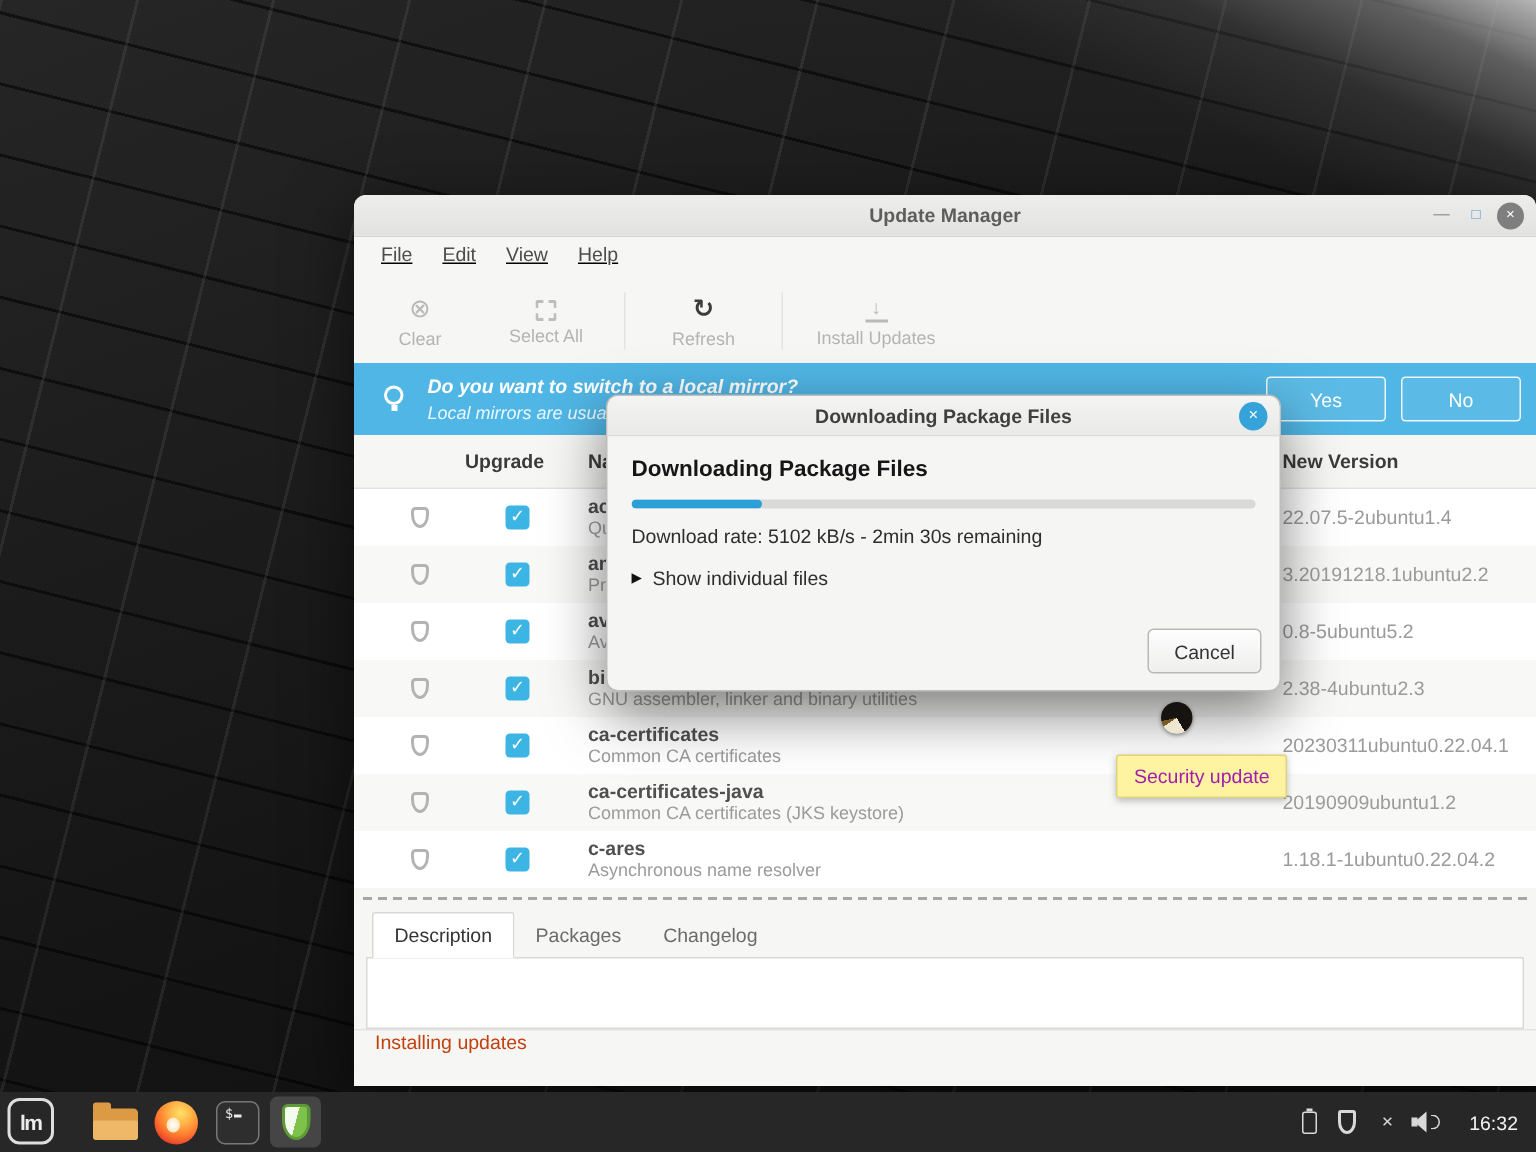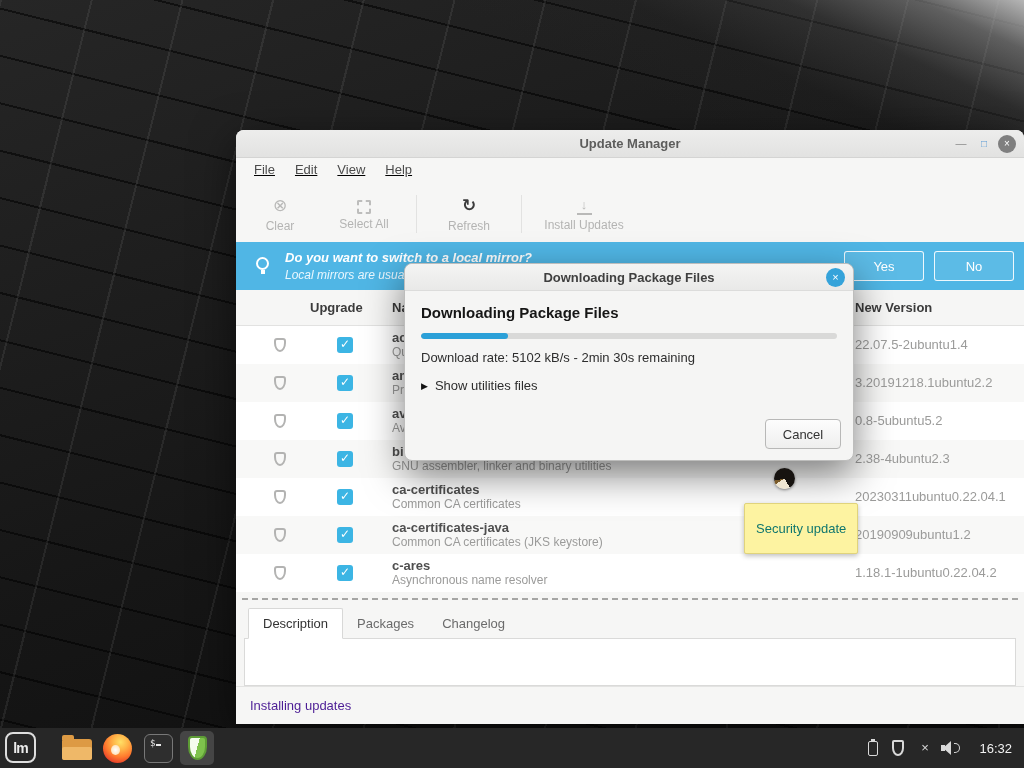--- a/index.html
+++ b/index.html
@@ -72,21 +72,21 @@
   .dashline { position:absolute; top:468px; left:6px; right:6px; border-top:2px dashed #a6a6a5; }
 
   
   .tabs { position:absolute; top:478px; left:0; right:0; height:30px; display:flex; align-items:flex-end; padding-left:12px; z-index:2; }
   .tab { padding:7px 14px; color:#6b6b6b; }
   .tab.active { background:#fff; border:1px solid #d8d8d7; border-bottom:1px solid #fff; border-radius:2px 2px 0 0;
     color:#333; margin-bottom:-1px; }
   .tabpanel { position:absolute; top:508px; left:8px; right:8px; height:48px; background:#fff; border:1px solid #dadad9; z-index:1; }
 
   .statusbar { position:absolute; top:556px; left:0; right:0; bottom:0; border-top:1px solid #e3e3e2;
-    display:flex; align-items:center; padding-left:14px; color:#4c1d95; }
+    display:flex; padding-left:14px; color:#c2410c; }
 
   
   .dialog { position:absolute; left:404px; top:263px; width:450px; height:198px; z-index:3;
     background:#f5f5f4; border:1px solid #bdbdbc; border-radius:8px; box-shadow:0 14px 38px rgba(0,0,0,.5); }
   .dlg-titlebar { height:27px; background:linear-gradient(#f4f4f3,#e9e9e8); border-bottom:1px solid #dcdcdb;
     border-radius:8px 8px 0 0; display:flex; align-items:center; justify-content:center; position:relative; }
   .dlg-title { font-weight:700; color:#3f3f3f; }
   .dlg-close { position:absolute; right:8px; top:4px; width:19px; height:19px; border-radius:50%;
     background:#35a3da; color:#fff; font-size:11px; line-height:18px; text-align:center; }
   .dlg-body { position:relative; padding:13px 16px 0 16px; height:170px; }
@@ -97,22 +97,22 @@
   .dlg-exp { margin-top:13px; display:flex; align-items:center; gap:7px; color:#2d2d2d; }
   .tri { font-size:9px; color:#111; }
   .dlg-cancel { position:absolute; right:12px; bottom:12px; width:76px; height:30px;
     background:linear-gradient(#fdfdfd,#efefee); border:1px solid #b8b8b7; border-radius:4px;
     color:#333; display:flex; align-items:center; justify-content:center; }
 
   
   .busy { position:absolute; left:774px; top:468px; width:21px; height:21px; border-radius:50%; z-index:5;
     background:conic-gradient(from 150deg, #efe6d2 0 24%, #7a5a28 24% 30%, #171310 30% 100%);
     box-shadow:0 1px 3px rgba(0,0,0,.45); }
-  .tooltip { position:absolute; left:744px; top:503px; z-index:5; padding:17px 11px;
-    background:#fdf3a1; border:1px solid #e0d37c; border-radius:2px; color:#0f766e;
+  .tooltip { position:absolute; left:744px; top:503px; z-index:5; padding:6px 11px;
+    background:#fdf3a1; border:1px solid #e0d37c; border-radius:2px; color:#a21caf;
     box-shadow:0 2px 5px rgba(0,0,0,.25); white-space:nowrap; }
 
   
   .taskbar { position:absolute; left:0; right:0; bottom:0; height:40px; background:#272727; z-index:6; }
   .tb-menu { position:absolute; left:5px; top:4px; width:31px; height:31px; border:2px solid #dedede; border-radius:8px;
     color:#ececec; font-weight:700; font-size:14px; letter-spacing:-1px;
     display:flex; align-items:center; justify-content:center; }
   .tb-folder { position:absolute; left:62px; top:11px; width:30px; height:21px; background:#dd9a44; border-radius:2px 3px 3px 3px; }
   .tb-folder::before { content:""; position:absolute; top:-4px; left:0; width:12px; height:5px; background:#dd9a44; border-radius:2px 2px 0 0; }
   .tb-folder::after { content:""; position:absolute; left:0; bottom:0; width:100%; height:13px; background:#efb868; border-radius:2px; }
@@ -273,21 +273,21 @@
     <span class="dlg-close">×</span>
   </div>
   <div class="dlg-body">
     <div class="dlg-heading">Downloading Package Files</div>
     <div class="dlg-progress">
       <div class="dlg-fill" style="width: 21%;"></div>
     </div>
     <div class="dlg-rate">Download rate: 5102 kB/s - 2min 30s remaining</div>
     <div class="dlg-exp">
       <span class="tri">▶</span>
-      <span>Show utilities files</span>
+      <span>Show individual files</span>
     </div>
     <div class="dlg-cancel">Cancel</div>
   </div>
 </div>
 
 <div class="busy"></div>
 <div class="tooltip">Security update</div>
 
 <div class="taskbar">
   <div class="tb-menu">lm</div>

